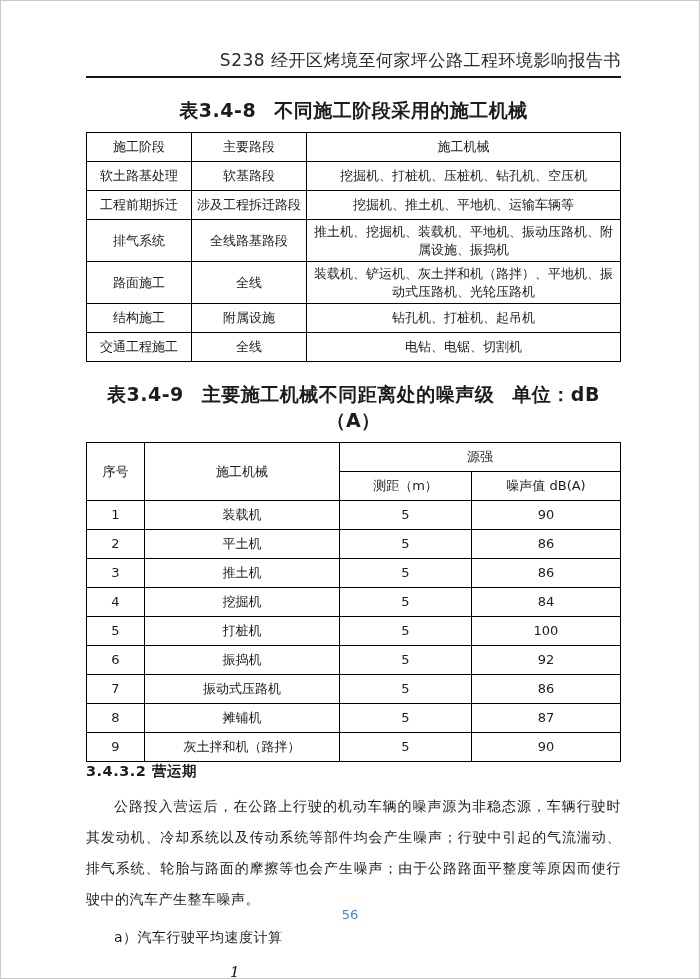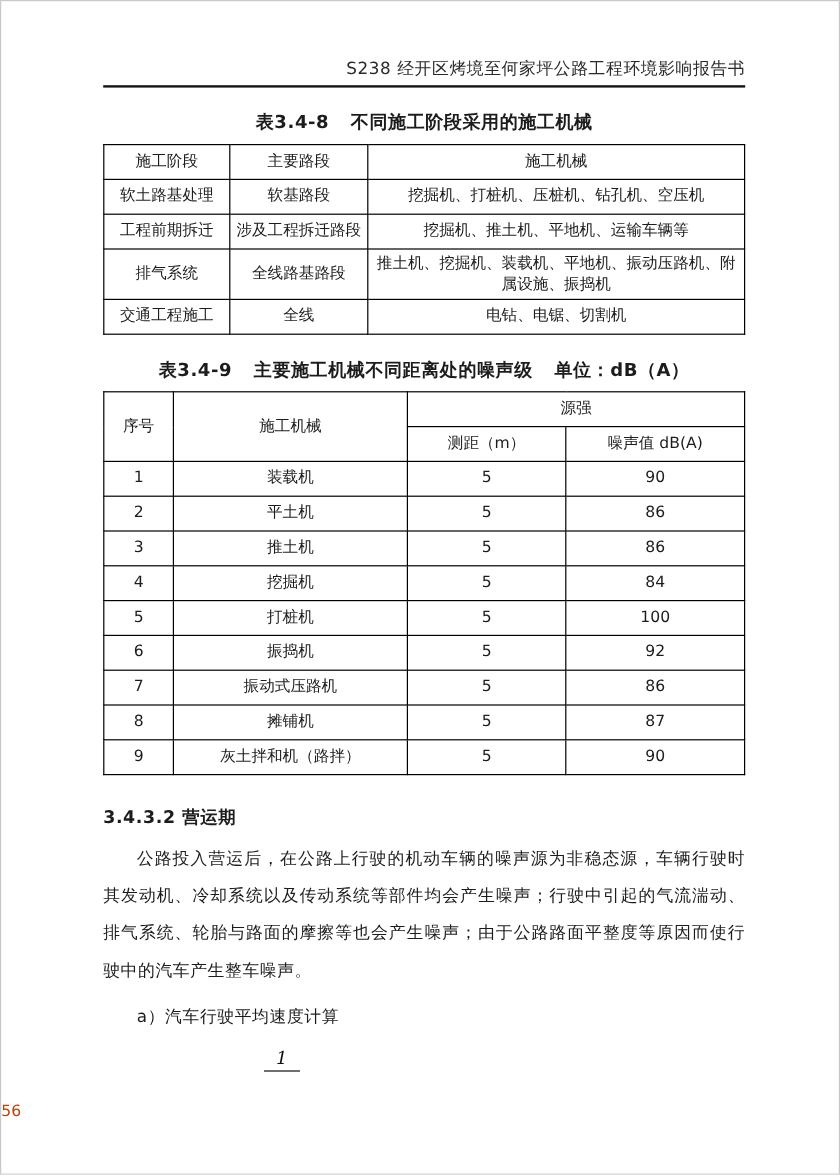--- a/index.html
+++ b/index.html
@@ -11,35 +11,35 @@
     border:1px solid #c9c9c9;
     font-family:"DejaVu Sans","Liberation Sans",sans-serif;
     color:#1c1c1c;
     overflow:hidden;
   }
   .content { padding:0 78px 0 85px; }
 
   .header-line {
     padding-top:48px;
     text-align:right;
-    font-size:14px;
+    font-size:17px;
     letter-spacing:0.5px;
     color:#2a2a2a;
   }
   .header-rule {
     margin-top:4px;
     border-bottom:2px solid #151515;
     height:0;
   }
 
   .caption {
     margin-top:20px;
     text-align:center;
     font-weight:bold;
-    font-size:15px;
+    font-size:19px;
     letter-spacing:0.5px;
   }
   .caption .cap-label { margin-right:18px; }
   .caption .cap-unit { margin-left:18px; }
 
   table.doc-table {
     width:100%;
     border-collapse:collapse;
     margin-top:8px;
     font-size:13px;
@@ -55,21 +55,20 @@
     line-height:1.35;
     word-break:break-all;
   }
   #table-stages col.c1 { width:105px; }
   #table-stages col.c2 { width:115px; }
   #table-noise col.c1 { width:58px; }
   #table-noise col.c2 { width:195px; }
   #table-noise col.c3 { width:132px; }
 
   .section-heading {
-    margin-top:26px;
     font-weight:bold;
     font-size:14.5px;
     letter-spacing:0.5px;
   }
   .body-paragraph {
     margin-top:10px;
     font-size:14px;
     line-height:31px;
     text-indent:2em;
     text-align:justify;
@@ -94,24 +93,24 @@
     display:inline-flex;
     flex-direction:column;
     align-items:center;
     margin-left:6px;
     font-size:15px;
   }
   .frac .num { padding:0 10px 1px 10px; border-bottom:1px solid #111; }
 
   .page-number {
     position:absolute;
-    bottom:44px; left:0; right:0;
-    text-align:left;
+    bottom:56px; left:0; right:0;
+    text-align:center;
     font-size:13px;
-    color:#c2410c;
+    color:#3b82f6;
   }
 </style>
 </head>
 <body>
 
 <div class="page">
   <div class="content">
 
     <div class="header-line">S238 经开区烤境至何家坪公路工程环境影响报告书</div>
     <div class="header-rule"></div>
@@ -141,20 +140,30 @@
           </tr>
           <tr>
             <td>工程前期拆迁</td>
             <td>涉及工程拆迁路段</td>
             <td>挖掘机、推土机、平地机、运输车辆等</td>
           </tr>
           <tr>
             <td>排气系统</td>
             <td>全线路基路段</td>
             <td>推土机、挖掘机、装载机、平地机、振动压路机、附属设施、振捣机</td>
+          </tr>
+          <tr>
+            <td>路面施工</td>
+            <td>全线</td>
+            <td>装载机、铲运机、灰土拌和机（路拌）、平地机、振动式压路机、光轮压路机</td>
+          </tr>
+          <tr>
+            <td>结构施工</td>
+            <td>附属设施</td>
+            <td>钻孔机、打桩机、起吊机</td>
           </tr>
           <tr>
             <td>交通工程施工</td>
             <td>全线</td>
             <td>电钻、电锯、切割机</td>
           </tr>
         </tbody>
     </table>
 
     <div class="caption">

